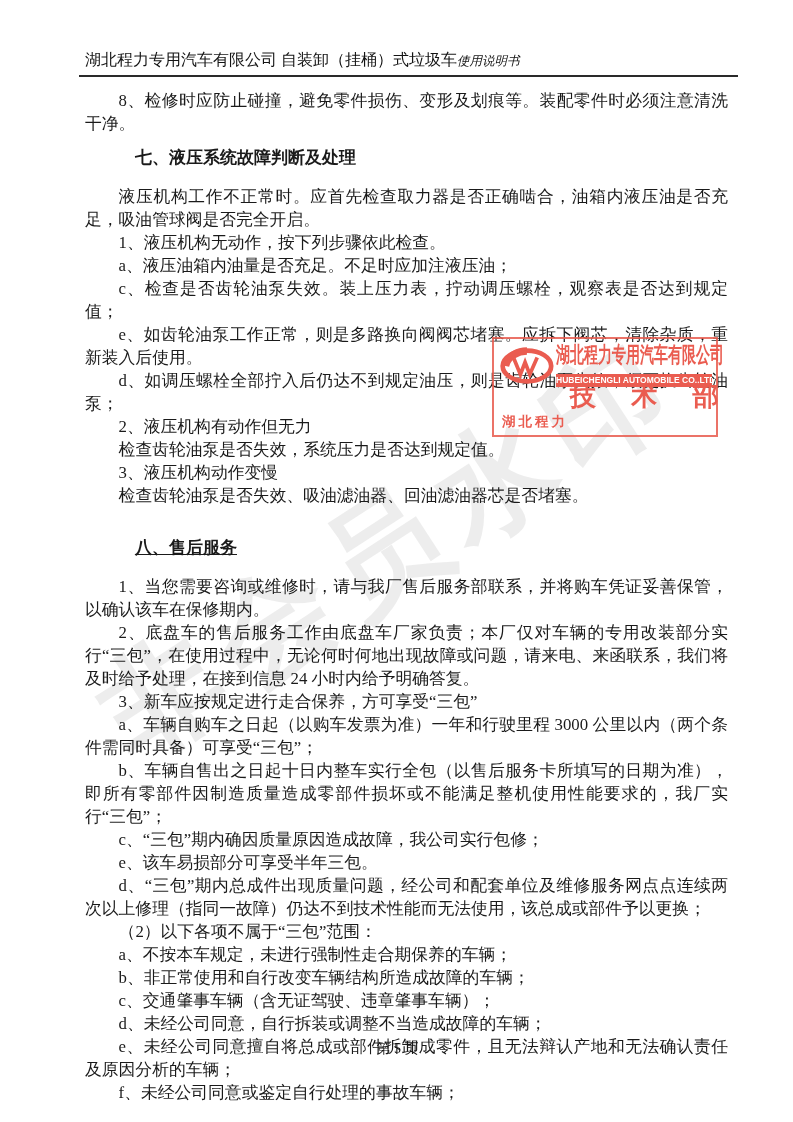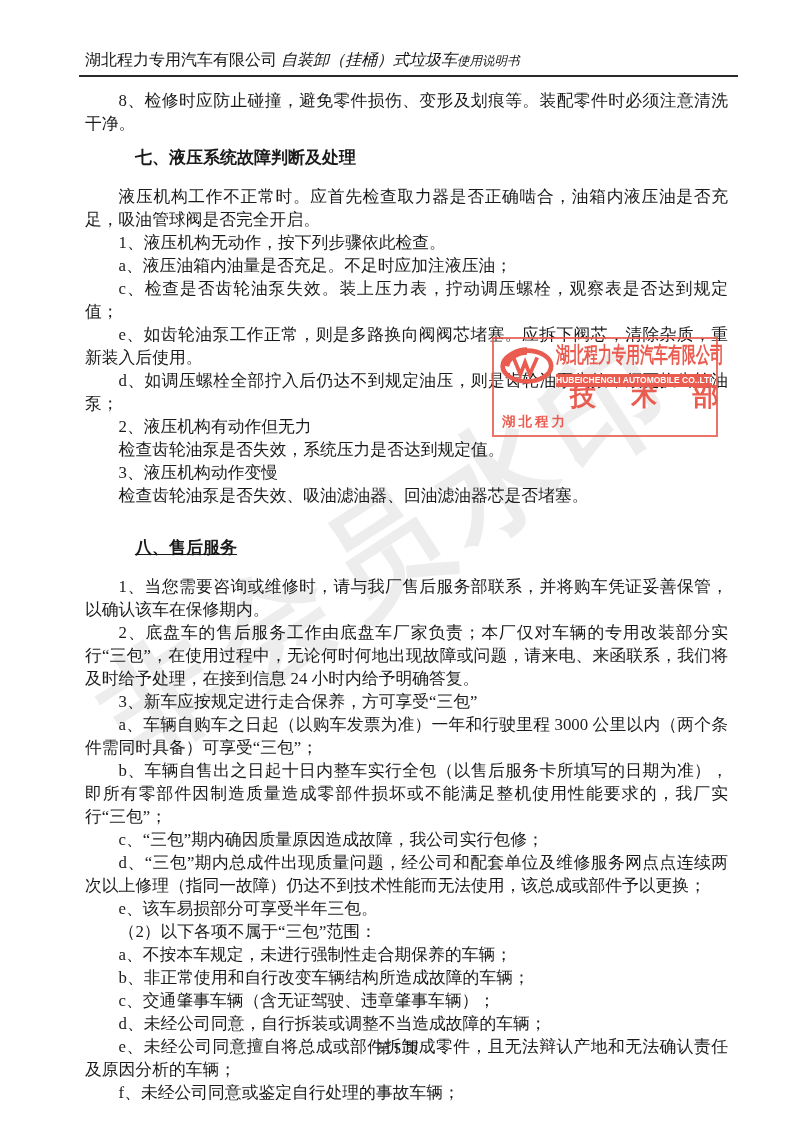--- a/index.html
+++ b/index.html
@@ -2,21 +2,21 @@
 <html><head>
 <meta charset="utf-8">
 <style>
   html,body{margin:0;padding:0;background:#fff;}
   .page{
     position:relative;width:793px;height:1122px;background:#ffffff;overflow:hidden;
     font-family:"Liberation Serif","DejaVu Serif",serif;color:#1a1a1a;
   }
   
   .header{position:absolute;left:85px;top:50px;font-size:16px;white-space:nowrap;color:#141414;}
-  .header .product{font-style:italic;margin-top:18px;}
+  .header .product{margin-top:18px;}
   .header .suffix{font-style:italic;font-size:12.5px;}
   .header-rule{position:absolute;left:79px;top:75px;width:659px;height:0;border-top:2px solid #2a2a2a;}
   
   .watermark{
     position:absolute;left:20px;top:470px;width:740px;text-align:center;
     font-size:118px;letter-spacing:14px;white-space:nowrap;
     color:rgba(110,110,110,0.12);transform:rotate(-33deg);transform-origin:center;
     z-index:1;pointer-events:none;font-family:"Liberation Sans","DejaVu Sans",sans-serif;font-weight:bold;
   }
   
@@ -82,22 +82,22 @@
     <p>检查齿轮油泵是否失效，系统压力是否达到规定值。</p>
     <p>3、液压机构动作变慢</p>
     <p>检查齿轮油泵是否失效、吸油滤油器、回油滤油器芯是否堵塞。</p>
     <h3 class="sec8">八、售后服务</h3>
     <p>1、当您需要咨询或维修时，请与我厂售后服务部联系，并将购车凭证妥善保管，以确认该车在保修期内。</p>
     <p>2、底盘车的售后服务工作由底盘车厂家负责；本厂仅对车辆的专用改装部分实行“三包”，在使用过程中，无论何时何地出现故障或问题，请来电、来函联系，我们将及时给予处理，在接到信息 24 小时内给予明确答复。</p>
     <p>3、新车应按规定进行走合保养，方可享受“三包”</p>
     <p>a、车辆自购车之日起（以购车发票为准）一年和行驶里程 3000 公里以内（两个条件需同时具备）可享受“三包”；</p>
     <p>b、车辆自售出之日起十日内整车实行全包（以售后服务卡所填写的日期为准），即所有零部件因制造质量造成零部件损坏或不能满足整机使用性能要求的，我厂实行“三包”；</p>
     <p>c、“三包”期内确因质量原因造成故障，我公司实行包修；</p>
+    <p>e、该车易损部分可享受半年三包。</p>
     <p>d、“三包”期内总成件出现质量问题，经公司和配套单位及维修服务网点点连续两次以上修理（指同一故障）仍达不到技术性能而无法使用，该总成或部件予以更换；</p>
-    <p>e、该车易损部分可享受半年三包。</p>
     <p>（2）以下各项不属于“三包”范围：</p>
     <p>a、不按本车规定，未进行强制性走合期保养的车辆；</p>
     <p>b、非正常使用和自行改变车辆结构所造成故障的车辆；</p>
     <p>c、交通肇事车辆（含无证驾驶、违章肇事车辆）；</p>
     <p>d、未经公司同意，自行拆装或调整不当造成故障的车辆；</p>
     <p>e、未经公司同意擅自将总成或部件拆卸成零件，且无法辩认产地和无法确认责任及原因分析的车辆；</p>
     <p>f、未经公司同意或鉴定自行处理的事故车辆；</p>
 
   </div>
 

